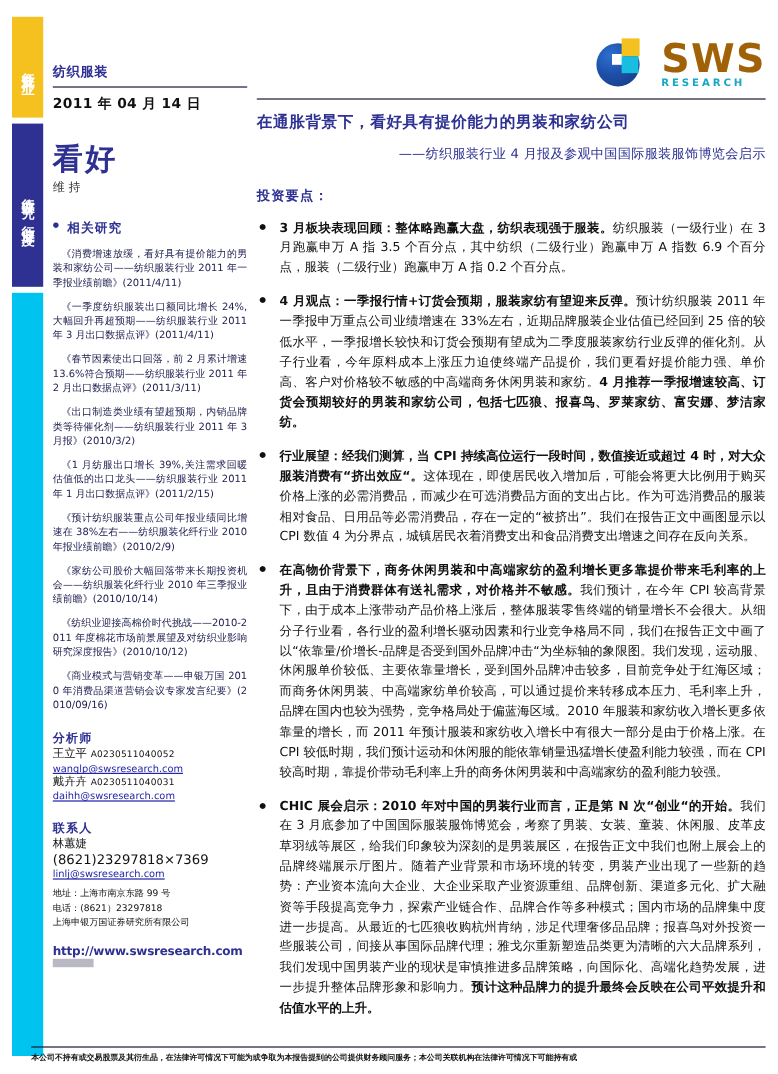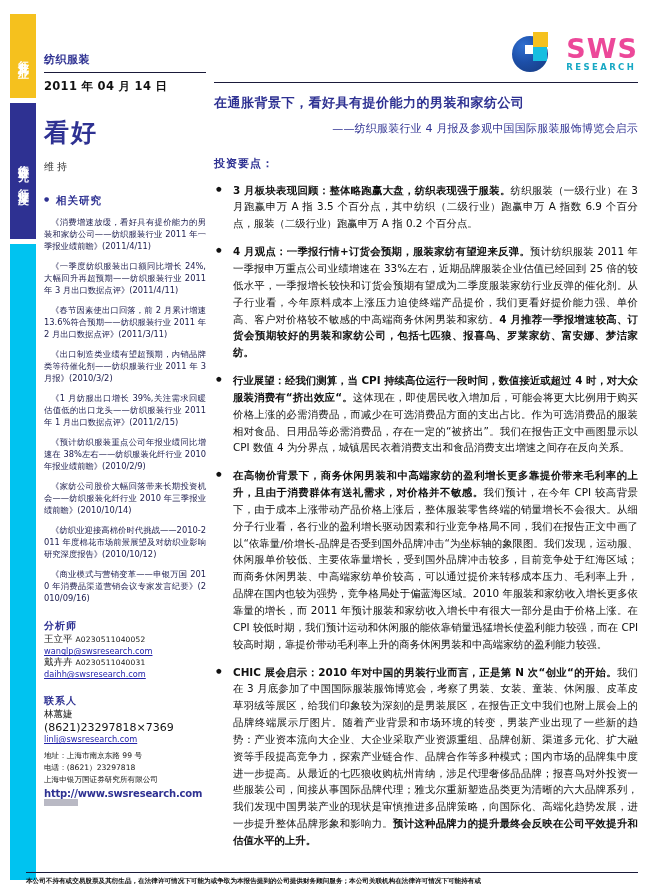--- a/index.html
+++ b/index.html
@@ -46,21 +46,21 @@
   .rule-dark { border-bottom: 1.5px solid #1a1a3a; margin-top: 5px; }
   .report-date {
     font-weight: bold; font-size: 11.5px; color: #111;
     margin-top: 6px; letter-spacing: 0.3px;
   }
   .rating-big {
     color: #2E3192; font-weight: bold; font-size: 25px;
     margin-top: 22px; letter-spacing: 2px;
   }
   .rating-sub {
-    color: #333; font-size: 10px; margin-top: 11px; letter-spacing: 3px;
+    color: #333; font-size: 10px; margin-top: 0; letter-spacing: 3px;
   }
 
   .related-head {
     color: #2E3192; font-weight: bold; font-size: 10.5px;
     margin-top: 20px; padding-left: 12px; position: relative;
     letter-spacing: 1px;
   }
   .related-head::before {
     content: "\25CF"; position: absolute; left: 0; top: 1px;
     font-size: 6px; color: #2E3192;
@@ -77,21 +77,21 @@
   }
   .person-row { font-size: 9.5px; color: #111; margin-top: 0; }
   .person-row .lic { font-size: 7.5px; letter-spacing: 0.2px; }
   .email {
     font-size: 8.2px; color: #2222aa; text-decoration: underline;
     display: block; margin-top: 0px; word-break: break-all;
   }
   .addr-line { font-size: 7.6px; color: #111; margin-top: 2px; }
   .site-url {
     font-size: 10px; color: #2E3192; font-weight: bold;
-    margin-top: 3px; letter-spacing: -0.2px;
+    margin-top: 14px; letter-spacing: -0.2px;
   }
   .site-tag {
     display:inline-block; background:#b9b9c4; color:#b9b9c4;
     font-size:7px; width:34px; height:7px; vertical-align: 2px;
   }
 
   
   #main-col {
     position: absolute; left: 214px; top: 26px; width: 424px;
   }
@@ -112,21 +112,21 @@
   .logo-sq-cyan {
     position: absolute; left: 21px; top: 15px; width: 14px; height: 14px;
     background: #17BEE0;
   }
   .logo-sq-white {
     position: absolute; left: 13px; top: 13px; width: 9px; height: 9px;
     background: #ffffff;
   }
   .logo-text { line-height: 1; text-align: left; }
   .logo-sws {
-    font-size: 27px; font-weight: bold; color: #ec4899;
+    font-size: 33px; font-weight: bold; color: #a16207;
     letter-spacing: 1px; font-family: "DejaVu Sans", sans-serif;
   }
   .logo-research {
     font-size: 8.5px; font-weight: bold; color: #17A8C4;
     letter-spacing: 2.4px; margin-top: 1px;
   }
   .logo-rule { border-bottom: 1.5px solid #1a1a3a; margin-top: 2px; }
 
   .doc-title {
     color: #2E3192; font-weight: bold; font-size: 13px;

